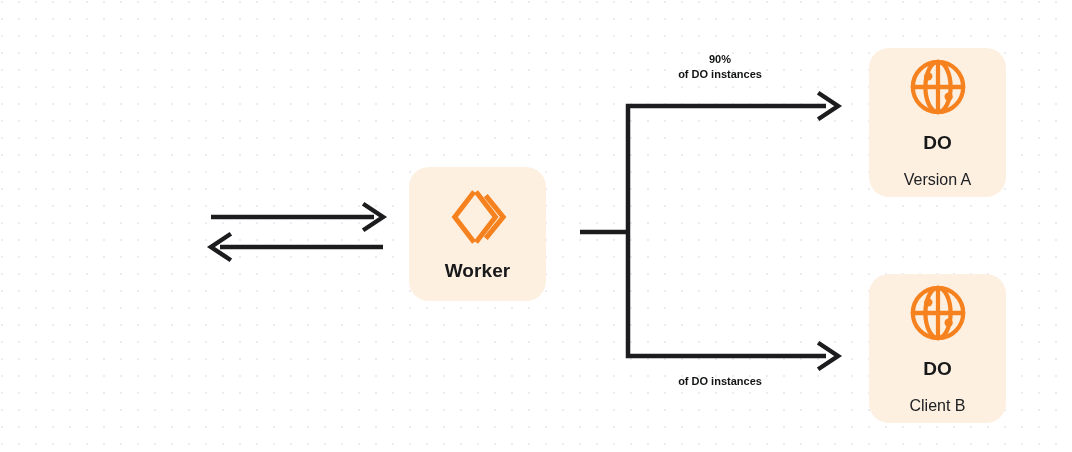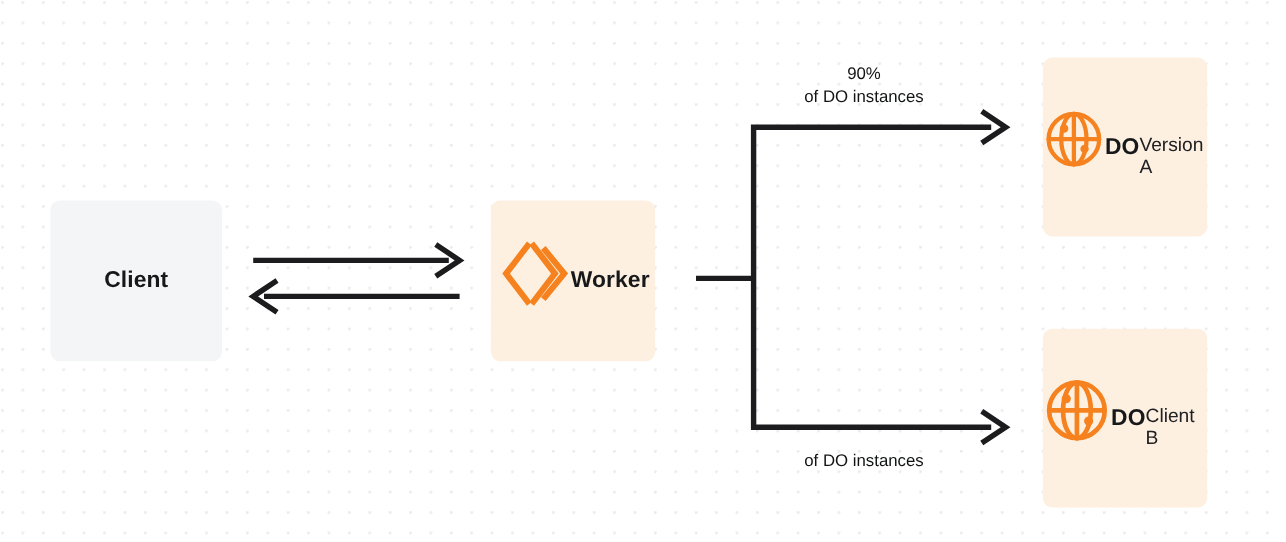--- a/index.html
+++ b/index.html
@@ -18,23 +18,23 @@
     width: 1072px;
     height: 452px;
     background-color: #ffffff;
     background-image: radial-gradient(circle at 1px 1px, #ececef 1.1px, rgba(255,255,255,0) 1.3px);
     background-size: 17px 17px;
     background-position: 1px 1px;
   }
   .node {
     position: absolute;
     box-sizing: border-box;
-    border-radius: 8px;
+    border-radius: 20px;
     display: flex;
-    flex-direction: row;
+    flex-direction: column;
     align-items: center;
     justify-content: center;
   }
   .node-client {
     left: 42px;
     top: 167px;
     width: 143px;
     height: 134px;
     background: #f4f5f7;
   }
@@ -92,22 +92,22 @@
     position: absolute;
     left: 0;
     top: 0;
     width: 1072px;
     height: 452px;
     overflow: visible;
   }
   .edge-label {
     position: absolute;
     text-align: center;
-    font-size: 14px;
-    font-weight: 400;
+    font-size: 11px;
+    font-weight: 700;
     color: #121314;
     line-height: 1.35;
     white-space: nowrap;
   }
   .edge-label-top {
     left: 657px;
     top: 52px;
     width: 126px;
   }
   .edge-label-bottom {
@@ -149,23 +149,20 @@
   </svg>
 
   <div class="edge-label edge-label-top">
     <div>90%</div>
     <div>of DO instances</div>
   </div>
   <div class="edge-label edge-label-bottom">
     <div>of DO instances</div>
   </div>
 
-  <div class="node node-client">
-    <div class="node-title node-title-client">Client</div>
-  </div>
 
   <div class="node node-worker">
     <svg class="icon-worker" viewBox="0 0 64 64" xmlns="http://www.w3.org/2000/svg">
       <g fill="none" stroke="#f6821f" stroke-width="5.2" stroke-linejoin="miter" stroke-linecap="butt">
         <polyline points="28,6 8,32 28,58"></polyline>
         <polyline points="30,6 50,32 30,58"></polyline>
         <polyline points="40,10 58,32 40,54"></polyline>
       </g>
     </svg>
     <div class="node-title">Worker</div>

